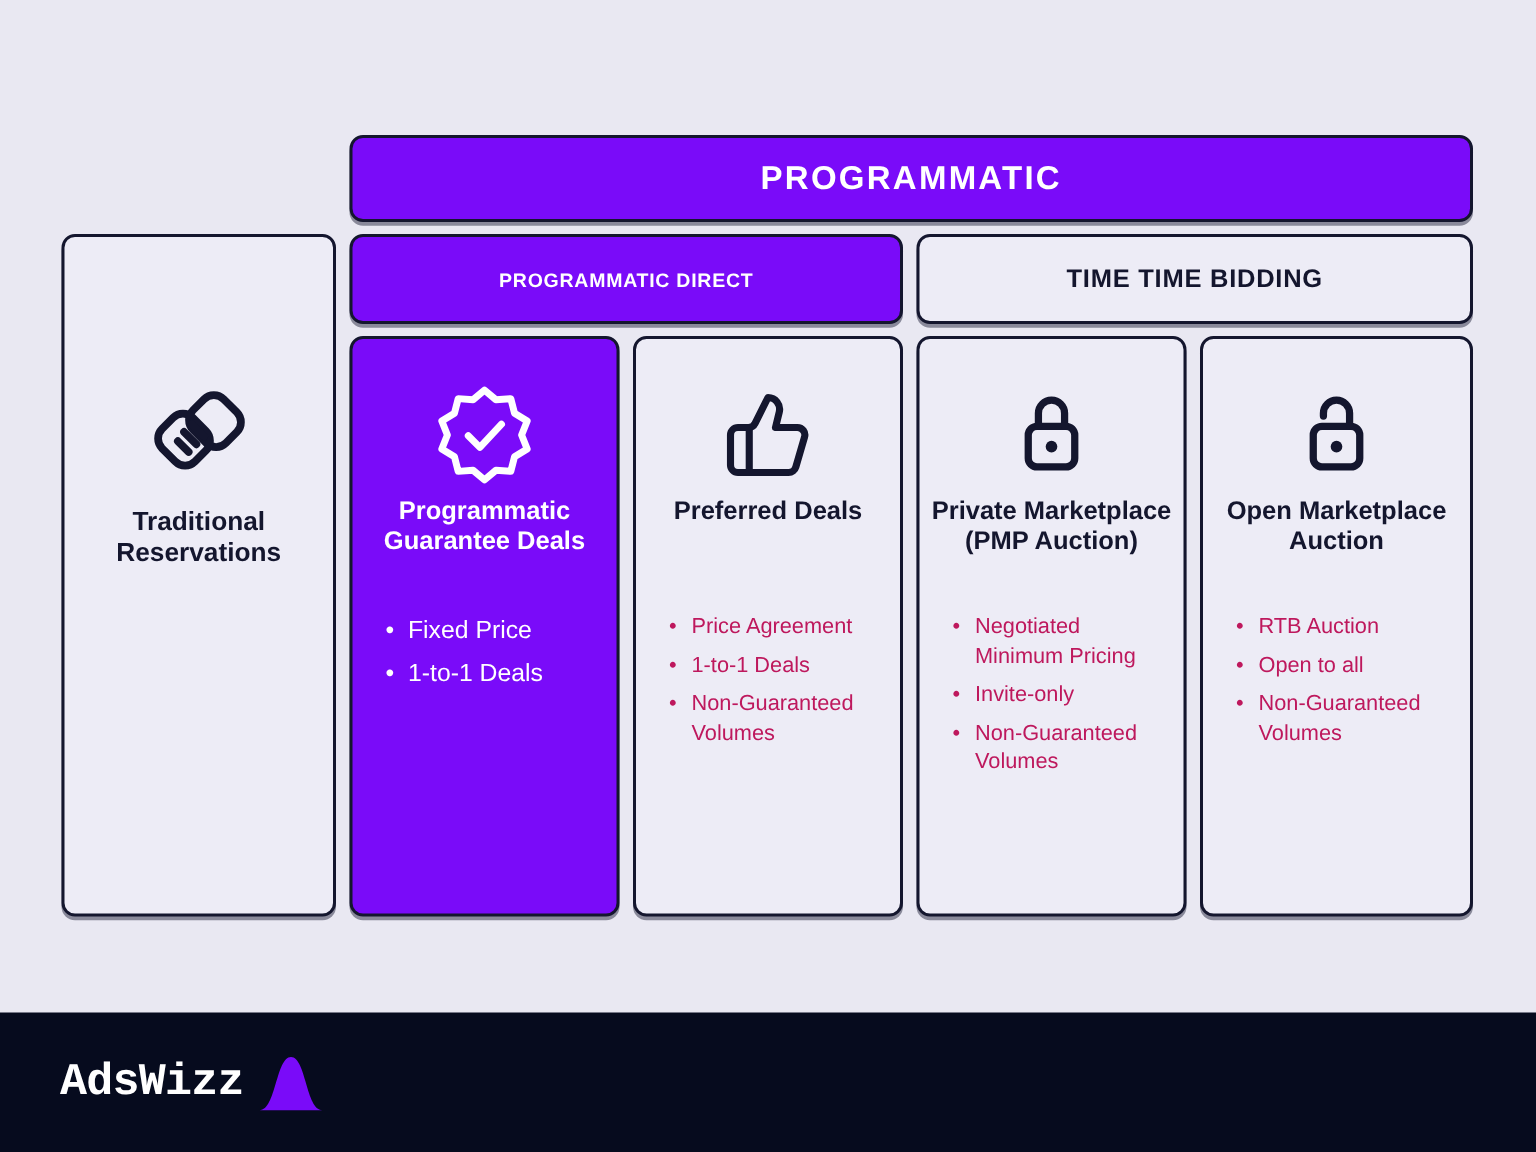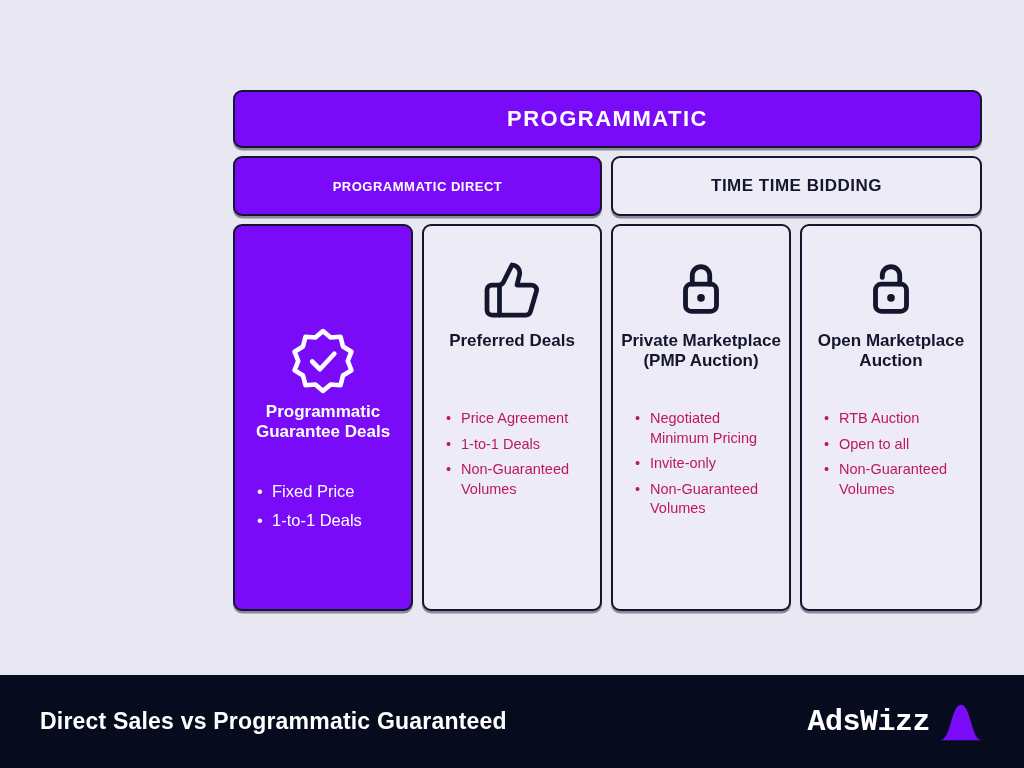--- a/index.html
+++ b/index.html
@@ -26,21 +26,21 @@
   .hdr {
     display:flex; align-items:center; justify-content:center;
     font-weight:bold; text-align:center;
   }
   .hdr-purple { background:#7A0BF9; color:#FFFFFF; }
   .a-direct   { grid-area:1 / 1 / 2 / 2; font-size:19px; letter-spacing:1px; }
   .a-prog     { grid-area:1 / 2 / 2 / 6; font-size:22px; letter-spacing:1.5px; }
   .a-pd       { grid-area:2 / 2 / 3 / 4; font-size:13px; letter-spacing:.5px; }
   .a-rtb      { grid-area:2 / 4 / 3 / 6; font-size:17px; letter-spacing:.5px; }
   .a-c1       { grid-area:2 / 1 / 4 / 2; }
-  .a-c2       { grid-area:3 / 2 / 4 / 3;justify-content:center; }
+  .a-c2       { grid-area:3 / 2 / 4 / 3; }
   .a-c3       { grid-area:3 / 3 / 4 / 4; }
   .a-c4       { grid-area:3 / 4 / 4 / 5; }
   .a-c5       { grid-area:3 / 5 / 4 / 6; }
 
   .card { display:flex; flex-direction:column; align-items:center; padding:27px 8px 0; }
   .card-purple { background:#7A0BF9; }
   .icon-wrap { height:74px; display:flex; align-items:center; justify-content:center; }
   .card-title {
     margin-top:4px; height:78px; width:100%;
     font-weight:bold; font-size:17px; line-height:1.2;
@@ -82,20 +82,32 @@
     </div>
 
     <div class="box hdr hdr-purple a-pd">
       <span>PROGRAMMATIC DIRECT</span>
     </div>
 
     <div class="box hdr a-rtb">
       <span>TIME TIME BIDDING</span>
     </div>
 
+    <div class="box card card-tall a-c1">
+      <div class="icon-wrap">
+        <svg viewBox="0 0 64 64" width="72" height="66" fill="none" stroke="#14162E" stroke-width="5" stroke-linecap="round" stroke-linejoin="round">
+          <rect x="27" y="9" width="30" height="28" rx="9" transform="rotate(45 42 23)"></rect>
+          <rect x="7" y="21" width="30" height="28" rx="9" transform="rotate(45 22 35)"></rect>
+          <path d="M27 25 L35 33"></path>
+          <path d="M22 30 L30 38"></path>
+          <path d="M18 36 L25 43"></path>
+        </svg>
+      </div>
+      <div class="card-title">Traditional Reservations</div>
+    </div>
 
     <div class="box card card-purple a-c2">
       <div class="icon-wrap">
         <svg viewBox="0 0 64 64" width="66" height="66" fill="none" stroke="#FFFFFF" stroke-width="4.5" stroke-linecap="round" stroke-linejoin="round">
           <polygon points="32,3 39.4,9.2 49,8.5 51.4,17.9 59.6,23 56,32 59.6,41 51.4,46.1 49,55.5 39.4,54.8 32,61 24.6,54.8 15,55.5 12.6,46.1 4.4,41 8,32 4.4,23 12.6,17.9 15,8.5 24.6,9.2"></polygon>
           <path d="M21.5 32.5 L29 40 L43 25"></path>
         </svg>
       </div>
       <div class="card-title">Programmatic Guarantee Deals</div>
       <ul class="bullets">
@@ -147,21 +159,20 @@
       <ul class="bullets">
         <li>RTB Auction</li>
         <li>Open to all</li>
         <li>Non-Guaranteed Volumes</li>
       </ul>
     </div>
 
   </div>
 
   <div class="footer">
-    <div class="footer-title">Direct Sales vs Programmatic Guaranteed</div>
     <div class="brand">
       <span class="brand-name">AdsWizz</span>
       <span>
         <svg viewBox="0 0 50 44" width="46" height="40">
           <path d="M2 42 C14 42 14 3 25 3 C36 3 36 42 48 42 Z" fill="#7A0BF9"></path>
         </svg>
       </span>
     </div>
   </div>
 

